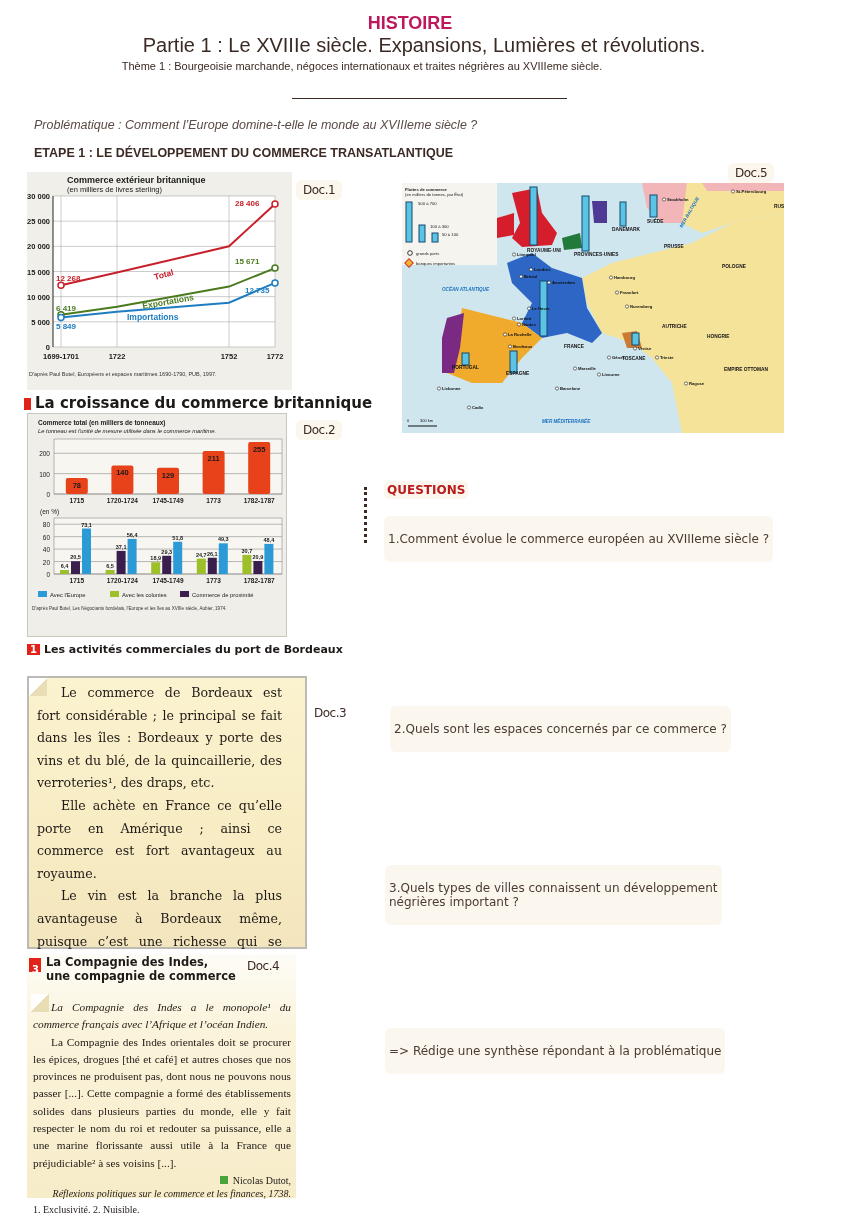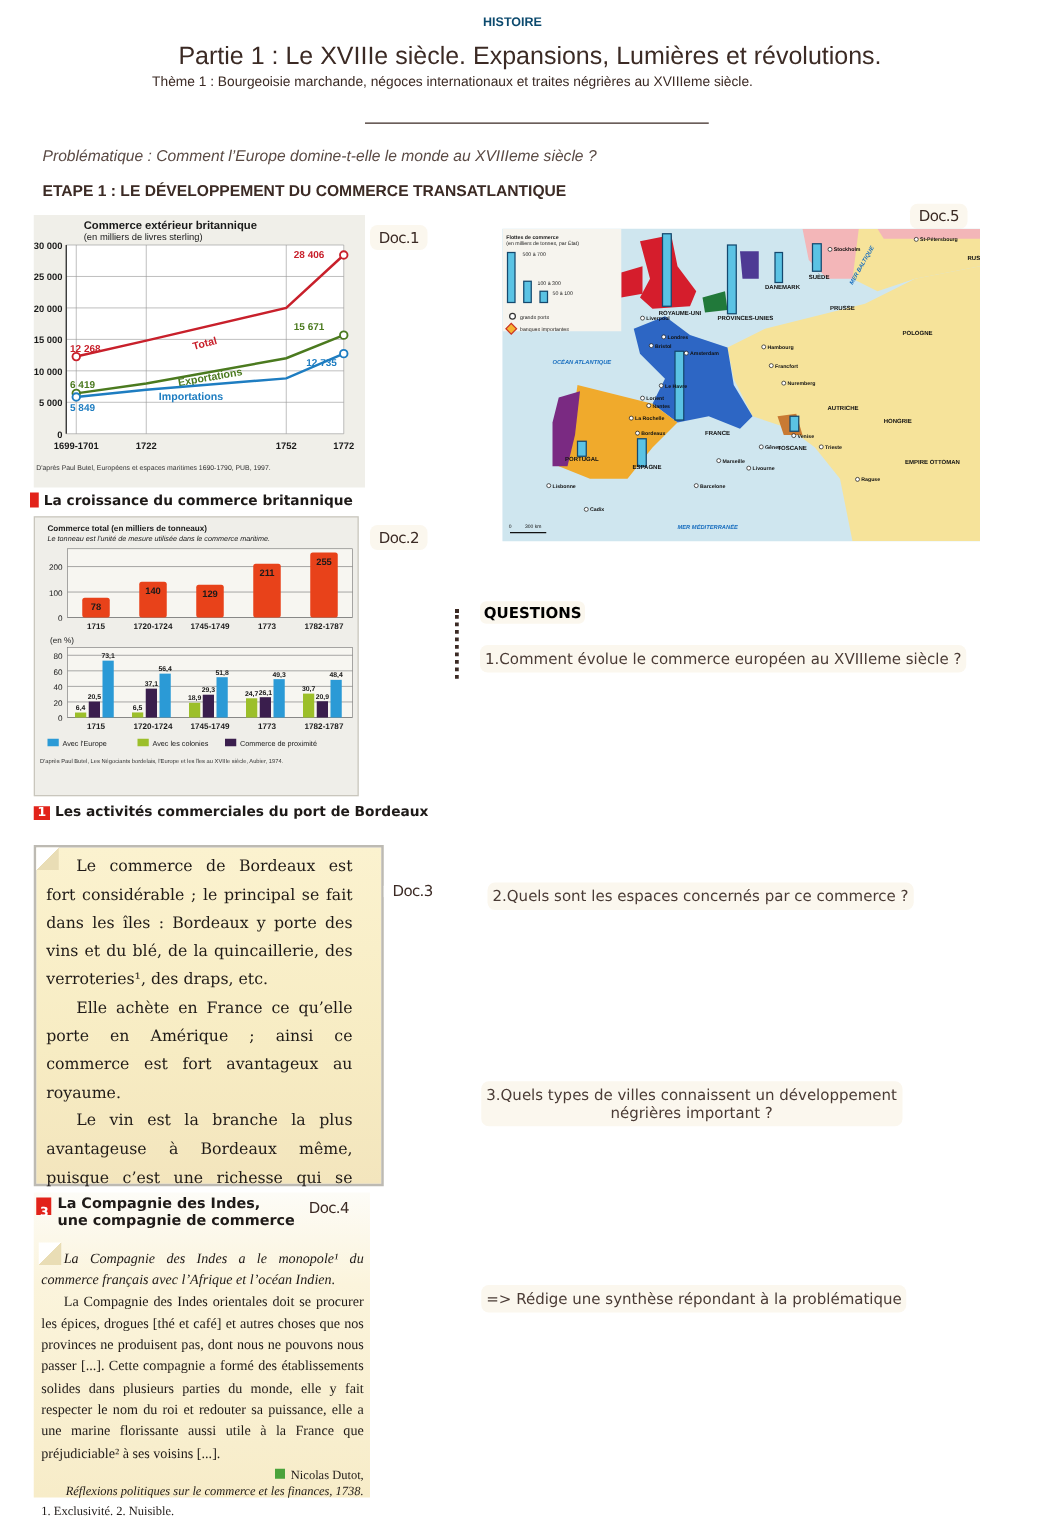--- a/index.html
+++ b/index.html
@@ -1,27 +1,27 @@
 <!DOCTYPE html>
 <html><head>
 <meta charset="utf-8">
 <style>
   html,body{margin:0;padding:0;background:#fff;}
   body{width:848px;height:1214px;position:relative;overflow:hidden;font-family:"DejaVu Sans","Liberation Sans",sans-serif;color:#3d2f2a;}
   .abs{position:absolute;}
-  .title-main{left:0;width:820px;top:13px;text-align:center;font-family:"Liberation Sans",sans-serif;font-weight:bold;font-size:10px;color:#0c4a6e;}
+  .title-main{left:0;width:820px;top:13px;text-align:center;font-family:"Liberation Sans",sans-serif;font-weight:bold;font-size:18px;color:#be185d;}
   .title-part{left:0;width:848px;top:34px;text-align:center;font-family:"Liberation Sans",sans-serif;font-size:20px;color:#3b2a24;}
   .title-theme{left:0;width:724px;top:60px;text-align:center;font-family:"Liberation Sans",sans-serif;font-size:11px;color:#3b2a24;}
   .rule{left:292px;width:275px;top:98px;height:1px;background:#3b2a24;}
   .problem{left:34px;top:118px;font-family:"Liberation Sans",sans-serif;font-style:italic;font-size:12.5px;color:#5a4a44;}
   .etape{left:34px;top:146px;font-family:"Liberation Sans",sans-serif;font-weight:bold;font-size:12.5px;color:#3b2a24;}
   .doclabel{font-family:"DejaVu Sans",sans-serif;font-size:12px;background:#fbf7ee;border-radius:6px;padding:3px 7px;color:#3b2a24;letter-spacing:-0.5px;}
   .panel{background:#efeee9;border:1px solid #c9c6bd;box-sizing:border-box;overflow:hidden;}
-  .q{font-family:"DejaVu Sans",sans-serif;font-size:12px;background:#fbf7ee;border-radius:6px;padding:4px 4px;color:#4a3b35;line-height:14px;}
-  .qhead{font-family:"DejaVu Sans",sans-serif;font-weight:bold;font-size:12px;background:#fbf7ee;border-radius:5px;padding:2px 3px;color:#000000;}
+  .q{font-family:"DejaVu Sans",sans-serif;font-size:12px;background:#fbf7ee;border-radius:6px;padding:16px 4px;color:#4a3b35;line-height:14px;}
+  .qhead{font-family:"DejaVu Sans",sans-serif;font-weight:bold;font-size:12px;background:#fbf7ee;border-radius:5px;padding:2px 3px;color:#b91c1c;}
   .dots{left:364px;top:487px;width:0;height:56px;border-left:3px dotted #3b2a24;}
   svg text{font-family:"Liberation Sans",sans-serif;}
   .doc3{left:27px;top:676px;width:280px;height:273px;background:linear-gradient(180deg,#fbf2cf 0%,#f7ecc3 60%,#f3e5bd 100%);border:2px solid #bdbab3;box-sizing:border-box;font-family:"DejaVu Serif","Liberation Serif",serif;font-size:12.6px;line-height:22.6px;color:#1f1a17;padding:4px 23px 0 8px;}
   .doc3 p{margin:0;text-indent:24px;text-align:justify;}
   .src{font-family:"Liberation Serif",serif;font-size:11.5px;text-align:right;line-height:15px;margin-top:2px;}
   .green-sq{display:inline-block;width:8px;height:8px;background:#4aa33b;margin-right:5px;vertical-align:0;}
   .doc4{left:27px;top:954px;width:269px;height:244px;background:linear-gradient(180deg,#fdfcf7 0%,#fbf4dc 30%,#f7ecc8 100%);box-sizing:border-box;font-family:"Liberation Serif",serif;color:#1f1a17;}
   .doc4 .body{position:absolute;left:6px;top:45px;width:258px;font-size:11.3px;line-height:17.3px;}
   .doc4 .body p{margin:0;text-indent:18px;text-align:justify;}
   .corner{position:absolute;width:18px;height:18px;background:linear-gradient(135deg,#fff 50%,#e9ddb5 50%);}
@@ -79,21 +79,21 @@
       <text x="100" y="148" font-size="8.5" font-weight="bold" fill="#1e7dc1" transform="rotate(0 100 148)">Importations</text>
       <text x="29" y="109.25106666666667" font-size="8" font-weight="bold" fill="#c8202b">12 268</text>
       <text x="208" y="34.023133333333334" font-size="8" font-weight="bold" fill="#c8202b">28 406</text>
       <text x="29" y="138.69103333333334" font-size="8" font-weight="bold" fill="#4b7a1f">6 419</text>
       <text x="208" y="92.12263333333334" font-size="8" font-weight="bold" fill="#4b7a1f">15 671</text>
       <text x="29" y="156.56003333333334" font-size="8" font-weight="bold" fill="#1e7dc1">5 849</text>
       <text x="218" y="120.90050000000001" font-size="8" font-weight="bold" fill="#1e7dc1">12 735</text>
       <text x="2" y="204" font-size="5.5" fill="#333">D'après Paul Butel, Européens et espaces maritimes 1690-1790, PUB, 1997.</text>
     </svg>
 </div>
-<div class="abs" style="left:24px;top:394px;font-family:'DejaVu Sans',sans-serif;font-size:11px;font-weight:bold;color:#1e1a18;">
+<div class="abs" style="left:24px;top:394px;font-family:'DejaVu Sans',sans-serif;font-size:15px;font-weight:bold;color:#1e1a18;">
   <span class="redsq" style="width:7px;height:12px;vertical-align:-2px;margin-right:4px;"></span><span>La croissance du commerce britannique</span>
 </div>
 <div class="abs doclabel" style="left:296px;top:180px;">Doc.1</div>
 
 <div class="abs panel" style="left:27px;top:413px;width:260px;height:224px;background:#efeee9;">
   <svg id="chart2" width="260" height="224">
       <text x="10" y="11" font-size="6.5" font-weight="bold" fill="#1a1a1a">Commerce total (en milliers de tonneaux)</text>
       <text x="10" y="19" font-size="5.8" font-style="italic" fill="#1a1a1a">Le tonneau est l'unité de mesure utilisée dans le commerce maritime.</text>
       <rect x="26" y="25" width="228" height="55" fill="#f7f6f1" stroke="#777" stroke-width="0.5"></rect>
       <line x1="26" x2="254" y1="80" y2="80" stroke="#777" stroke-width="0.5"></line>
@@ -294,21 +294,21 @@
     <line x1="6" y1="243" x2="35" y2="243" stroke="#111" stroke-width="1"></line>
     <text x="5" y="239" font-size="4" fill="#111">0</text>
     <text x="18" y="239" font-size="4" fill="#111">300 km</text>
   </svg>
 </div>
 
 <div class="abs dots"></div>
 <div class="abs qhead" style="left:384px;top:481px;">QUESTIONS</div>
 <div class="abs q" style="left:384px;top:516px;">1.Comment évolue le commerce européen au XVIIIeme siècle ?</div>
 <div class="abs q" style="left:390px;top:706px;">2.Quels sont les espaces concernés par ce commerce ?</div>
-<div class="abs q" style="left:385px;top:865px;text-align:center;">
+<div class="abs q" style="left:385px;top:865px;">
   <div>3.Quels types de villes connaissent un développement</div>
   <div>négrières important ?</div>
 </div>
 <div class="abs q" style="left:385px;top:1028px;">=&gt; Rédige une synthèse répondant à la problématique</div>
 
 <div class="abs doc3">
   <div class="corner" style="left:0;top:0;"></div>
   <p>Le commerce de Bordeaux est fort considérable ; le principal se fait dans les îles : Bordeaux y porte des vins et du blé, de la quincaillerie, des verroteries¹, des draps, etc.</p>
   <p>Elle achète en France ce qu’elle porte en Amérique ; ainsi ce commerce est fort avantageux au royaume.</p>
   <p>Le vin est la branche la plus avantageuse à Bordeaux même, puisque c’est une richesse qui se renouvelle tous les ans. Plusieurs personnes m’ont dit que les deux tiers des habitants de Bordeaux étaient occupés au vin.</p>

